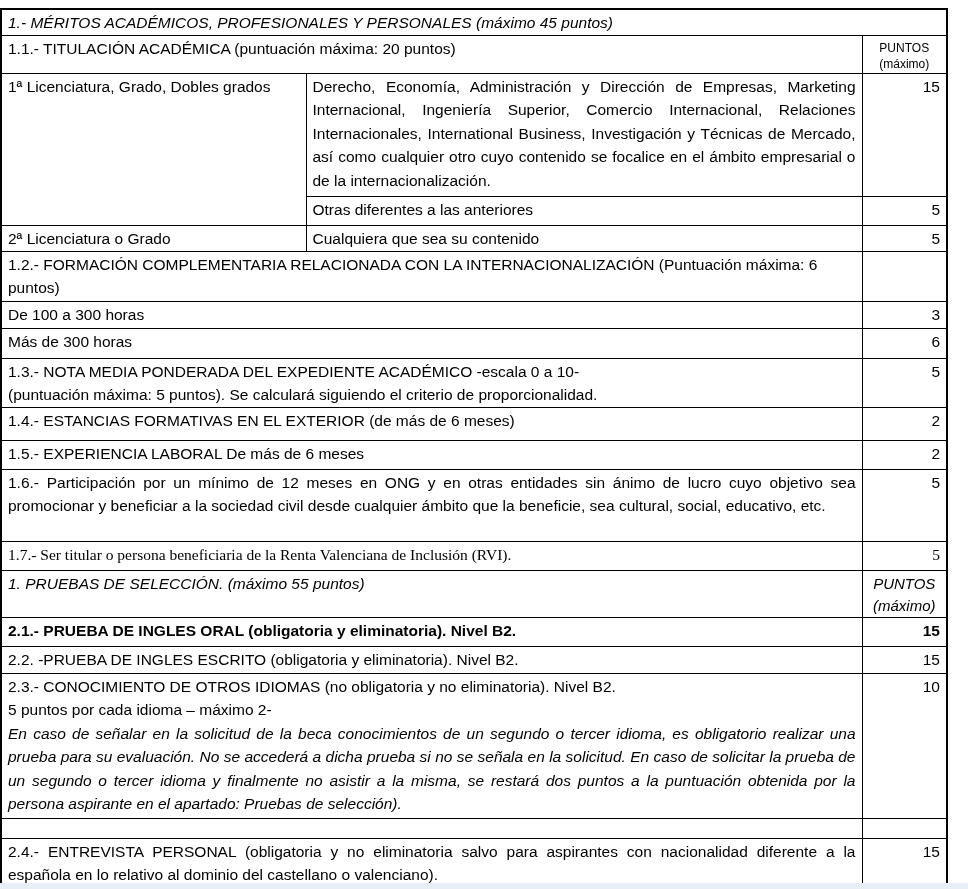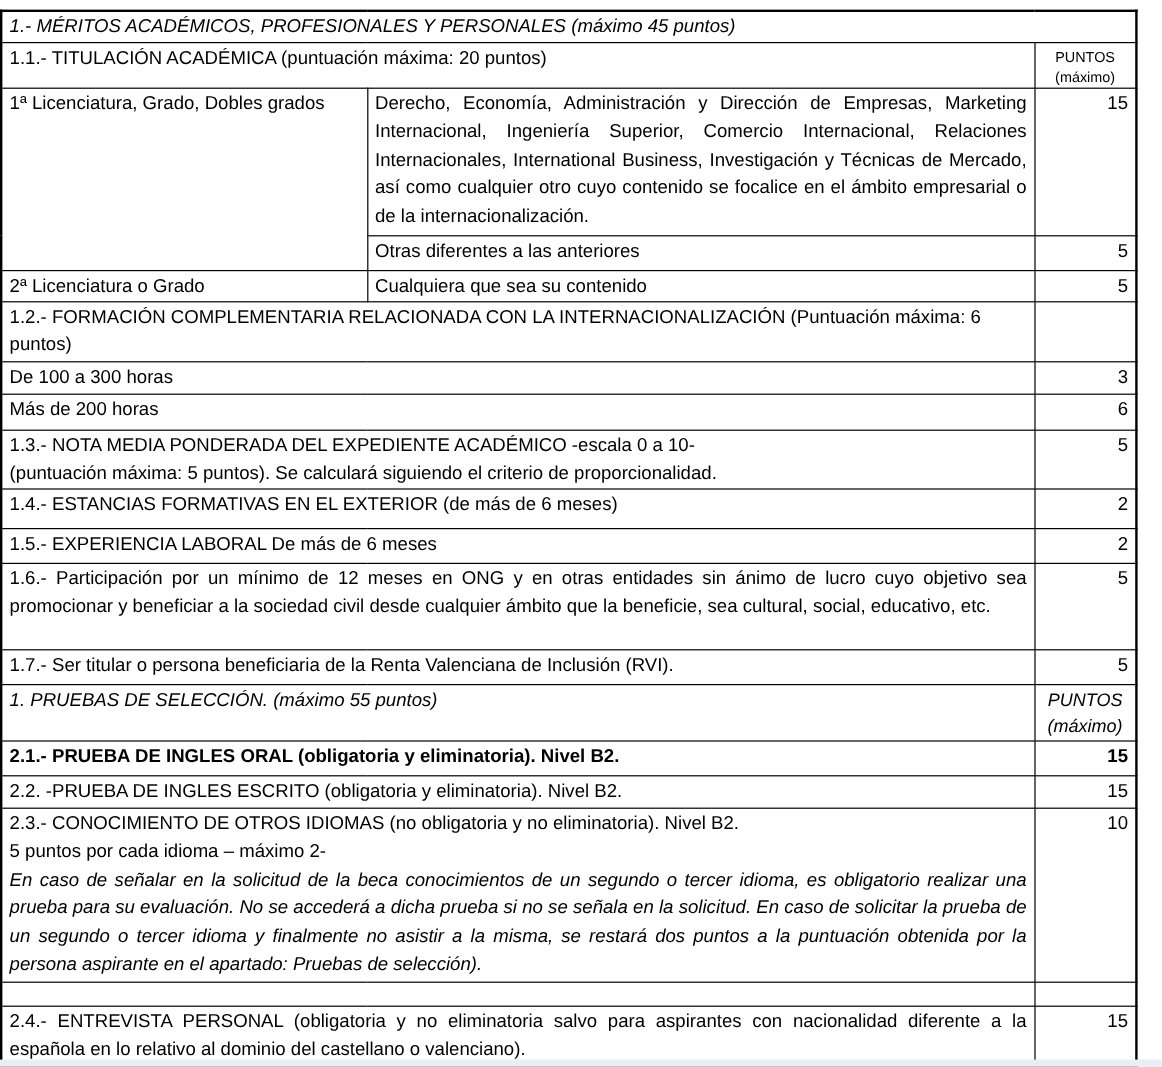--- a/index.html
+++ b/index.html
@@ -67,21 +67,21 @@
   .r3  { height: 123px; }
   .r4  { height: 29px; margin-top: 11px; }
   .r5  { height: 26px; }
   .r6  { height: 50px; }
   .r7  { height: 27px; }
   .r8  { height: 30px; }
   .r9  { height: 48px; }
   .r10 { height: 33px; }
   .r11 { height: 29px; }
   .r12 { height: 72px; }
-  .r13 { height: 29px; }
+  .r13 { height: 29px; font-family: Liberation Serif, serif; }
   .r14 { height: 46px; }
   .r15 { height: 29px; font-weight: bold; }
   .r16 { height: 27px; }
   .r17 { height: 145px; }
   .r18 { height: 20px; }
   .r19 { height: 47px; }
 </style>
 </head>
 <body>
 
@@ -124,21 +124,21 @@
 
   <tr class="r6">
     <td colspan="2">1.2.- FORMACIÓN COMPLEMENTARIA RELACIONADA CON LA INTERNACIONALIZACIÓN (Puntuación máxima: 6 puntos)</td>
     <td class="pts"></td>
   </tr>
   <tr class="r7">
     <td colspan="2">De 100 a 300 horas</td>
     <td class="pts">3</td>
   </tr>
   <tr class="r8">
-    <td colspan="2">Más de 200 horas</td>
+    <td colspan="2">Más de 300 horas</td>
     <td class="pts">6</td>
   </tr>
 
   <tr class="r9">
     <td colspan="2">
       <div>1.3.- NOTA MEDIA PONDERADA DEL EXPEDIENTE ACADÉMICO -escala 0 a 10-</div>
       <div>(puntuación máxima: 5 puntos). Se calculará siguiendo el criterio de proporcionalidad.</div>
     </td>
     <td class="pts">5</td>
   </tr>

